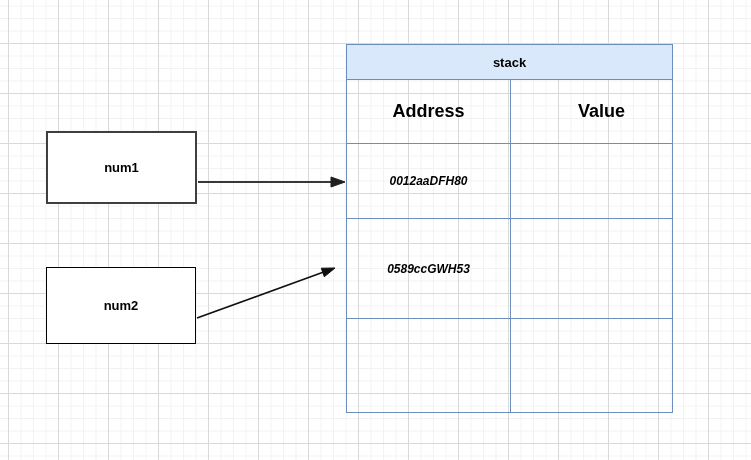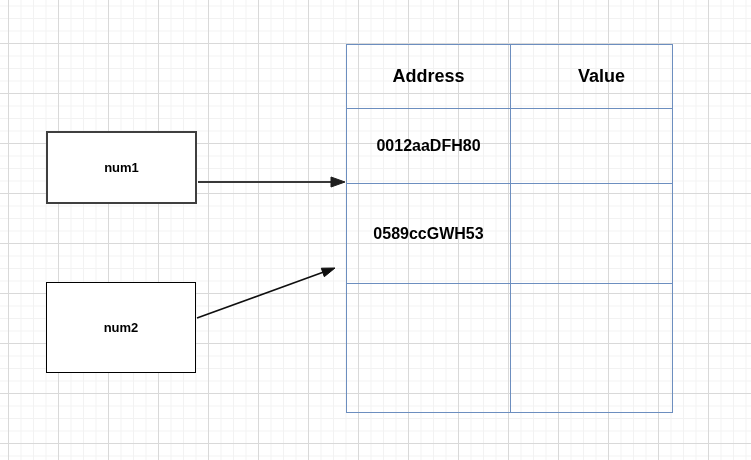--- a/index.html
+++ b/index.html
@@ -32,21 +32,21 @@
     font-weight: bold;
     font-size: 13px;
     color: #000000;
     box-sizing: border-box;
   }
   .node-num1 {
     left: 46px; top: 131px; width: 151px; height: 73px;
     border: 2px solid #3f3f3f;
   }
   .node-num2 {
-    left: 46px; top: 282px; width: 150px; height: 91px;
+    left: 46px; top: 267px; width: 150px; height: 77px;
     border: 1.5px solid #000000;
   }
   .stack-table {
     position: absolute;
     left: 346px; top: 44px; width: 327px; height: 369px;
     border: 1px solid #6c8ebf;
     box-sizing: border-box;
     display: flex;
     flex-direction: column;
     background: transparent; 
@@ -82,21 +82,21 @@
     color: #000000;
     box-sizing: border-box;
   }
   .t-cell-address {
     width: 164px;
     flex: 0 0 164px;
     border-right: 1px solid #6c8ebf;
   }
   .t-cell-value { flex: 1 1 auto; }
   .t-row-colhead .t-cell { font-size: 18px; }
-  .t-row-body .t-cell { font-size: 16px; }
+  .t-row-body .t-cell { font-size: 12px; font-style: italic; }
   .arrow-layer {
     position: absolute;
     left: 0; top: 0;
     width: 751px; height: 460px;
     pointer-events: none;
   }
 </style>
 </head>
 <body>
 
@@ -114,20 +114,23 @@
   </svg>
 
   <div class="node node-num1">
     <span>num1</span>
   </div>
   <div class="node node-num2">
     <span>num2</span>
   </div>
 
   <div class="stack-table">
+    <div class="table-title">
+      <span>stack</span>
+    </div>
     <div class="t-row t-row-colhead">
       <div class="t-cell t-cell-address">Address</div>
       <div class="t-cell t-cell-value">Value</div>
     </div>
     <div class="t-row t-row-body t-row-1">
       <div class="t-cell t-cell-address">0012aaDFH80</div>
     </div>
     <div class="t-row t-row-body t-row-2">
       <div class="t-cell t-cell-address">0589ccGWH53</div>
     </div>

